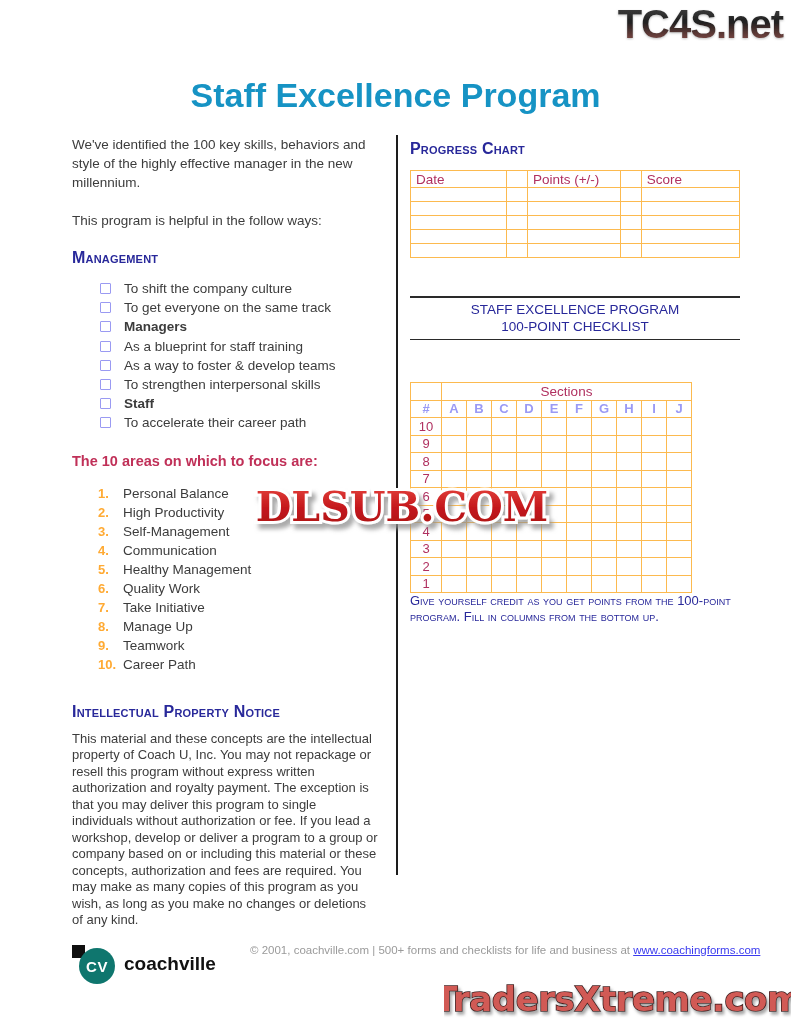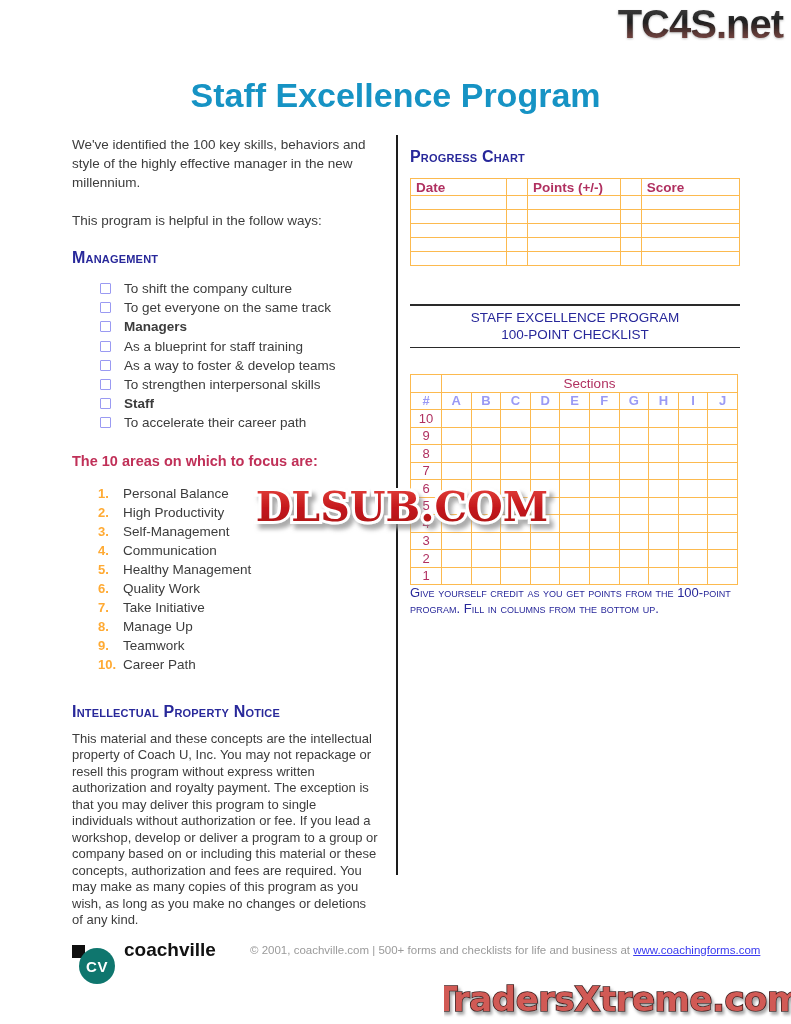--- a/index.html
+++ b/index.html
@@ -19,68 +19,68 @@
   
   .col-left{position:absolute;left:72px;top:135px;width:306px;}
   .col-right{position:absolute;left:410px;top:136px;width:330px;}
   .divider{position:absolute;left:396px;top:135px;width:2px;height:740px;background:#1d1d1d;}
   
   .para{font-size:13.5px;line-height:19px;margin:0 0 19px 0;}
   .sc-heading{
     font-variant:small-caps;font-weight:bold;color:#28289A;
     font-size:16px;margin:19px 0 12px 0;letter-spacing:.2px;
   }
-  .sc-heading.first{margin-top:12px;}
+  .sc-heading.first{margin-top:4px;}
   .check-item{display:flex;align-items:center;margin:0 0 0 28px;height:19.2px;font-size:13.5px;}
   .checkbox{
     width:9px;height:9px;border:1.5px solid #9a9af2;border-radius:1px;
     display:inline-block;margin-right:13px;flex:0 0 auto;background:#fff;
   }
   .check-label.bold{font-weight:bold;}
   .focus-heading{
     color:#C03058;font-weight:bold;font-size:14.5px;margin:20px 0 15px 0;
   }
   .focus-item{display:flex;margin-left:26px;height:19px;font-size:13.5px;align-items:center;}
   .focus-num{color:#FFAA33;font-weight:bold;width:25px;flex:0 0 auto;font-size:13px;}
   .ip-text{font-size:13px;line-height:16.5px;margin:0;}
   
   .progress-table{border-collapse:collapse;width:330px;margin:12px 0 0 0;}
   .progress-table td,.progress-table th{
     border:1.5px solid #FCBA4F;padding:0 0 0 5px;font-size:13px;height:13px;
   }
   .progress-table th{
-    color:#B03060;text-align:left;font-weight:bold;height:16px;font-size:13.5px;
+    color:#B03060;text-align:left;font-weight:normal;height:16px;font-size:13.5px;
   }
   .pt-c1{width:93px;} .pt-sp1{width:20px;} .pt-c2{width:90px;} .pt-sp2{width:20px;} .pt-c3{width:95px;}
   .title-block{margin-top:38px;}
   .rule{height:1.5px;background:#2a2a2a;width:100%;}
   .checklist-title{
     text-align:center;color:#28289A;font-size:13.5px;line-height:17px;padding:3px 0 4px 0;
   }
-  .sections-table{border-collapse:collapse;width:328px;margin-top:26px;table-layout:fixed;}
+  .sections-table{border-collapse:collapse;width:282px;margin-top:42px;table-layout:fixed;}
   .sections-table td,.sections-table th{
     border:1.5px solid #FCBA4F;padding:0;font-size:13px;height:16.5px;text-align:center;
   }
   .sections-table .sec-label{color:#B03060;font-weight:normal;font-size:13.5px;}
   .sections-table .col-letter{color:#9a9af5;font-weight:bold;}
   .sections-table .row-num{color:#B03060;}
   .sections-table .hash-col{width:30px;}
   .credit-note{
     font-variant:small-caps;color:#28289A;font-size:13px;line-height:16px;
   }
   
   .footer{position:absolute;left:72px;top:928px;width:680px;height:46px;}
   .logo{position:absolute;left:0;top:2px;height:40px;}
   .logo-sq{position:absolute;left:0;top:15px;width:13px;height:13px;background:#101010;}
   .logo-circle{
     position:absolute;left:7px;top:18px;width:36px;height:36px;border-radius:50%;
     background:#0f766e;color:#fff;font-weight:bold;font-size:15px;
     display:flex;align-items:center;justify-content:center;letter-spacing:.5px;
   }
-  .brand{position:absolute;left:52px;top:11px;font-size:19px;font-weight:bold;color:#111;}
+  .brand{position:absolute;left:52px;top:25px;font-size:19px;font-weight:bold;color:#111;}
   .copyright{position:absolute;left:178px;top:16px;font-size:11.5px;color:#9a9a9a;white-space:nowrap;}
   .copyright a{color:#3b3bef;text-decoration:underline;}
 </style>
 </head>
 <body>
 
 <div id="page">
 
   <div class="wm-top">
     <svg width="232" height="50" viewBox="0 0 232 50">

